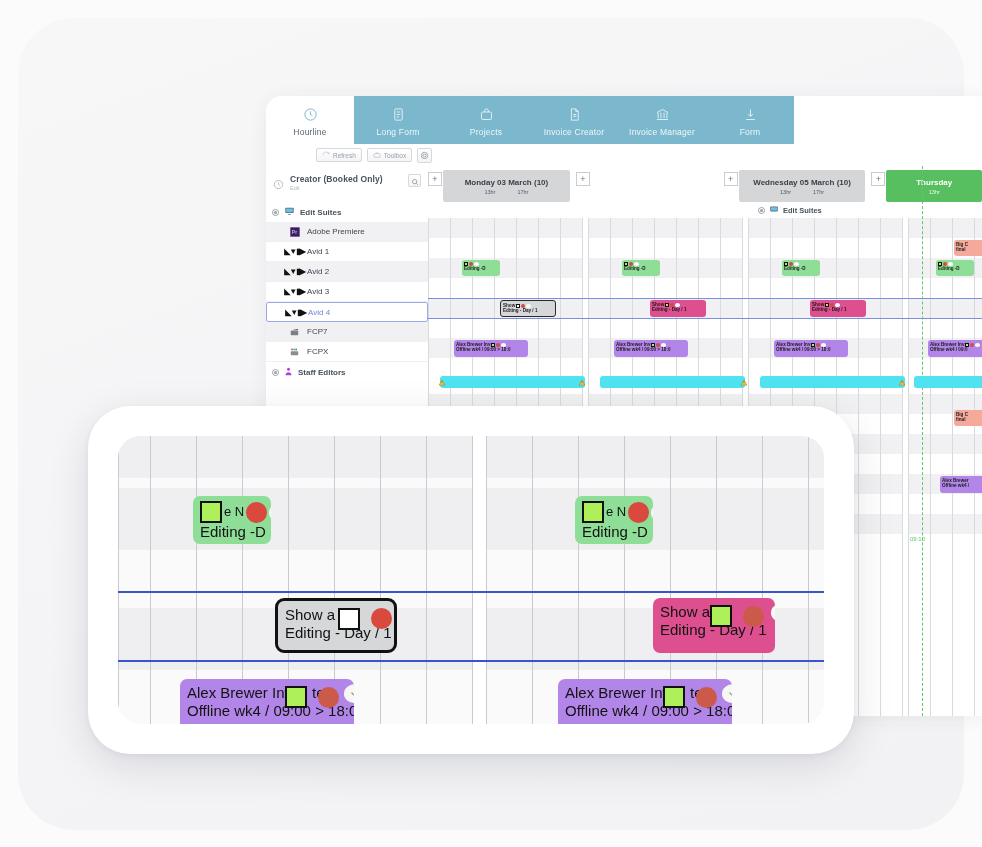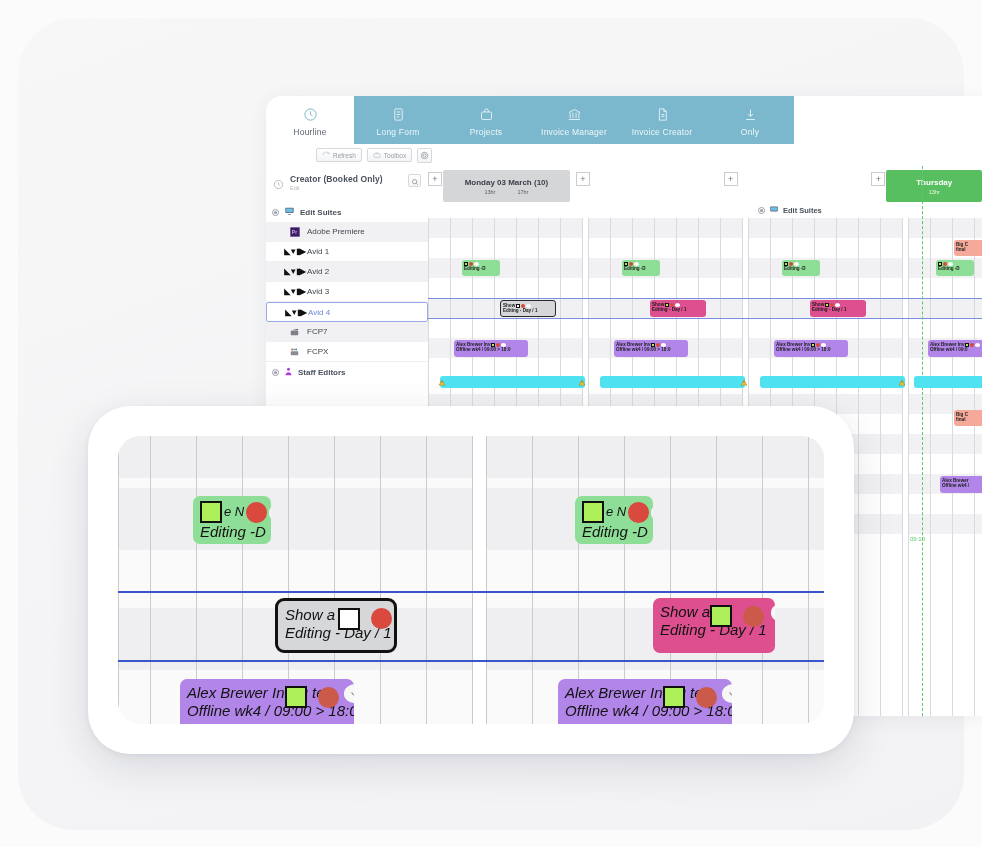--- a/index.html
+++ b/index.html
@@ -198,21 +198,20 @@
   .mag-vline { position:absolute; top:0; bottom:0; width:1.4px; background:#c9cacd; }
   .mag-band { position:absolute; left:0; right:0; background:#efeff1; }
   .mag-gap  { position:absolute; top:0; bottom:0; background:#ffffff; }
   .mag-selline { position:absolute; left:0; right:0; height:1.6px; background:#3a55cc; }
 
   .mblk {
     position:absolute; border-radius:7px; overflow:hidden;
     padding:5px 7px 4px 7px; color:#121212;
     font-size:15px; line-height:18px; font-weight:400; white-space:nowrap;
     cursor:pointer;
-    font-style:italic;
   }
   .mblk .ml1 { display:flex; align-items:center; gap:2px; }
   .mblk .ml2 { }
   .mblk.green { background:#8ede97; }
   .mblk.grey  { background:#d6d7d9; border:3px solid #111; border-radius:9px; }
   .mblk.pink  { background:#dd4f8f; }
   .mblk.purple{ background:#b285e8; }
 
   .bsq { width:22px;height:22px;background:#aef05a;border:2.5px solid #111;display:inline-block;flex:0 0 22px;}
   .bsq.plain{ background:#fff; }
@@ -259,44 +258,44 @@
               <rect x="4" y="8" width="16" height="12" rx="2"></rect>
               <path d="M9 8V6a3 3 0 016 0v2"></path>
             </svg>
         </span>
         <span class="nav-label">Projects</span>
       </div>
 
       <div class="nav-item">
         <span class="nav-ico">
           <svg width="15" height="15" viewBox="0 0 24 24">
-              <path d="M3 9l9-5 9 5M5 9v9M9.5 9v9M14.5 9v9M19 9v9M3 20h18"></path>
-            </svg>
-        </span>
-        <span class="nav-label">Invoice Manager</span>
+              <path d="M7 3h7l4 4v14H7z"></path>
+              <path d="M14 3v4h4M10 12h5M10 15h5"></path>
+            </svg>
+        </span>
+        <span class="nav-label">Invoice Creator</span>
       </div>
 
       <div class="nav-item">
         <span class="nav-ico">
           <svg width="15" height="15" viewBox="0 0 24 24">
-              <path d="M7 3h7l4 4v14H7z"></path>
-              <path d="M14 3v4h4M10 12h5M10 15h5"></path>
-            </svg>
-        </span>
-        <span class="nav-label">Invoice Creator</span>
+              <path d="M3 9l9-5 9 5M5 9v9M9.5 9v9M14.5 9v9M19 9v9M3 20h18"></path>
+            </svg>
+        </span>
+        <span class="nav-label">Invoice Manager</span>
       </div>
 
 
       <div class="nav-item">
         <span class="nav-ico">
           <svg width="15" height="15" viewBox="0 0 24 24">
               <path d="M12 4v11M8 11l4 4 4-4M5 20h14"></path>
             </svg>
         </span>
-        <span class="nav-label">Only</span>
+        <span class="nav-label">Form</span>
       </div>
     </div>
 
     <div class="toolbar">
       <div class="tb-btn">
         <span class="g">
           <svg width="8" height="8" viewBox="0 0 24 24" fill="none" stroke="#8b9098" stroke-width="2.4">
               <path d="M3 12a9 9 0 0115-6.7L21 8"></path>
               <path d="M21 4v4h-4"></path>
             </svg>
@@ -429,20 +428,27 @@
                 <span>13hr</span>
                 <span>17hr</span>
               </span>
             </div>
           </div>
           <div class="day-col-head" style="width:154px;margin-left:6px">
             <div class="plus-btn">+</div>
           </div>
           <div class="day-col-head" style="width:154px;margin-left:6px">
             <div class="plus-btn">+</div>
+            <div class="day-box">
+              <span class="day-title">Wednesday 05 March (10)</span>
+              <span class="day-hours">
+                <span>13hr</span>
+                <span>17hr</span>
+              </span>
+            </div>
           </div>
           <div class="day-col-head" style="width:120px;margin-left:6px">
             <div class="plus-btn">+</div>
             <div class="day-box today">
               <span class="day-title">Thursday</span>
               <span class="day-hours">
                 <span>13hr</span>
               </span>
             </div>
           </div>

